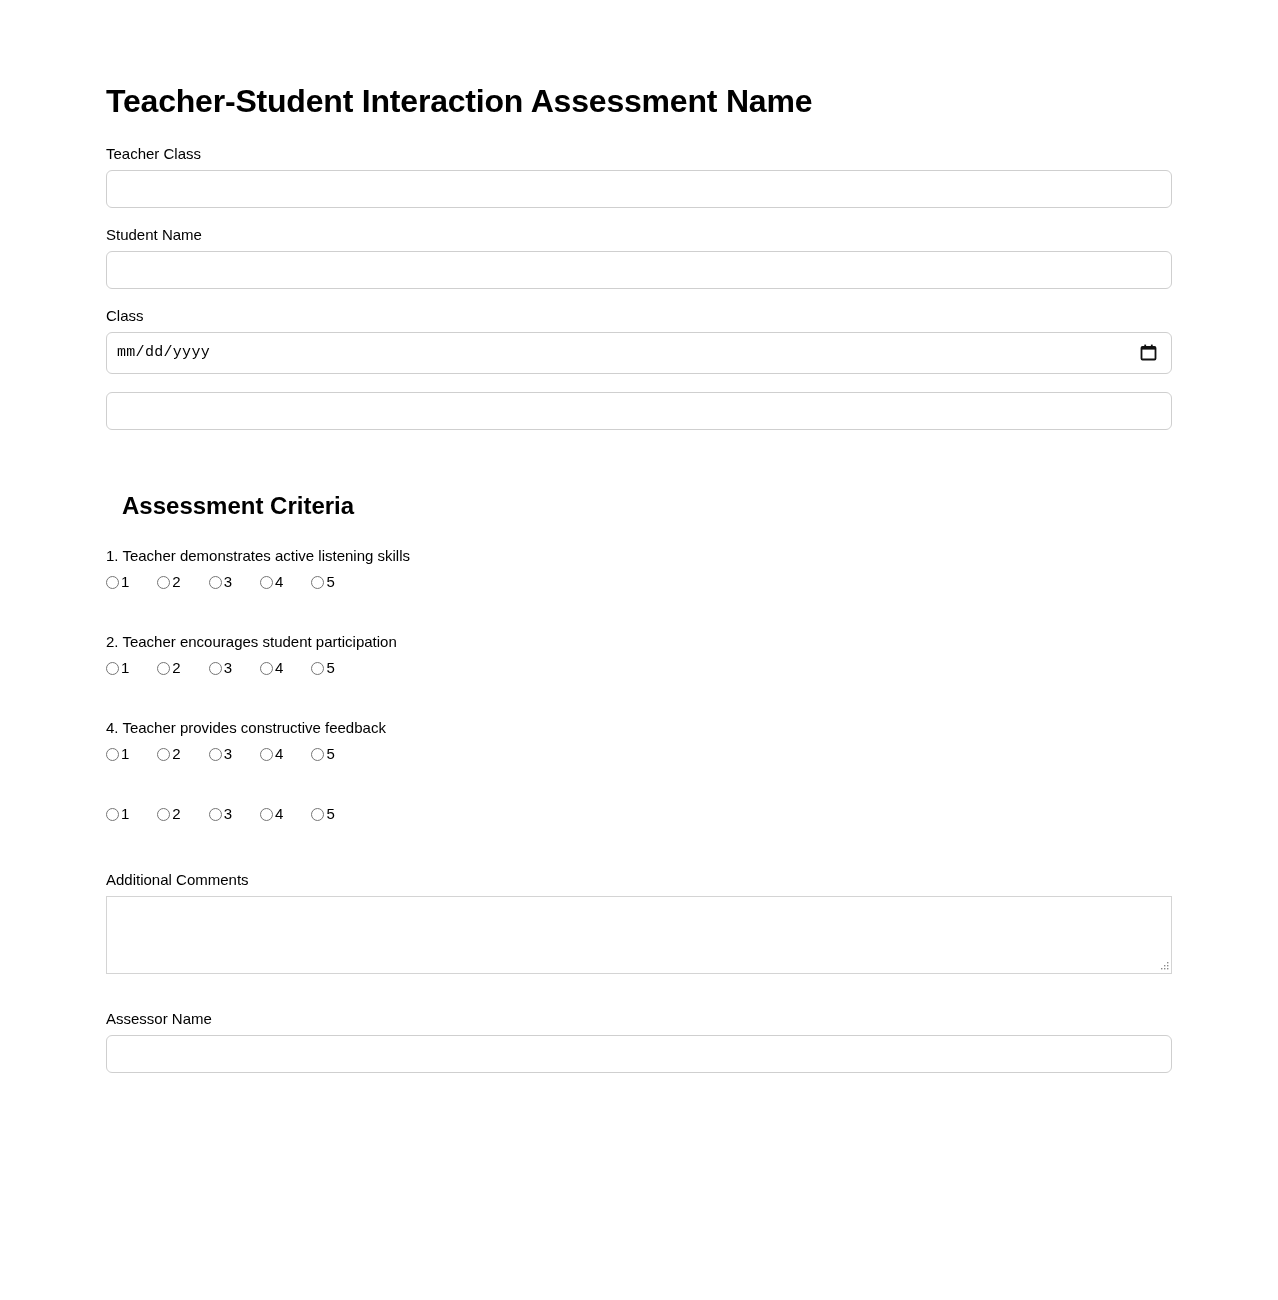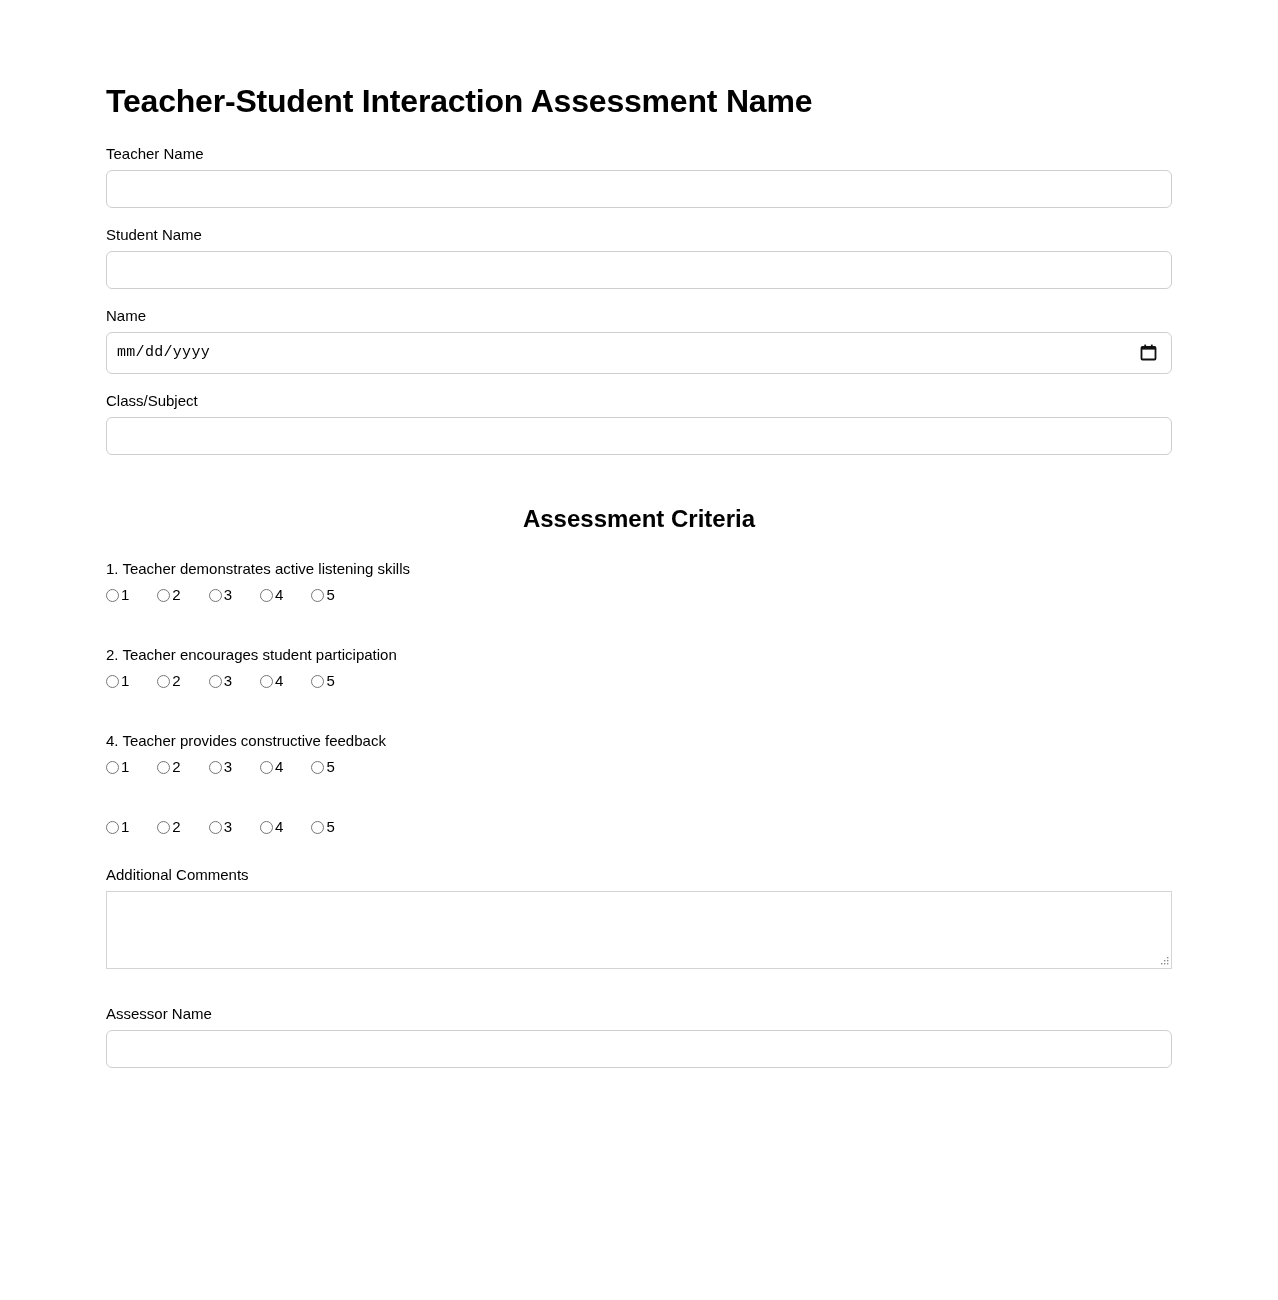--- a/index.html
+++ b/index.html
@@ -23,24 +23,23 @@
     font-size: 32px;
     font-weight: bold;
     margin: 0;
     padding-top: 83px;
     letter-spacing: -0.2px;
     line-height: 1.15;
   }
   h2.section-title {
     font-size: 24px;
     font-weight: bold;
-    margin: 4px;
+    margin: 16px;
     padding-top: 46px;
     line-height: 1.15;
-    text-align: center;
   }
   .field {
     margin-top: 18px;
   }
   .field.first {
     margin-top: 25px;
   }
   label.field-label {
     display: block;
     font-size: 15px;
@@ -138,21 +137,21 @@
     outline: none;
     flex: 0 0 auto;
   }
   .radio-label {
     font-size: 15px;
     line-height: 18px;
     margin-left: 2px;
     color: #000;
   }
   .comments-field {
-    margin-top: 30px;
+    margin-top: 48px;
   }
   textarea.comments-area {
     display: block;
     box-sizing: border-box;
     width: 1066px;
     height: 78px;
     padding: 4px 6px;
     font-family: "Liberation Sans", sans-serif;
     font-size: 15px;
     color: #000;
@@ -179,47 +178,46 @@
   }
 </style>
 </head>
 <body>
 
 <div class="page">
 
   <h1 class="form-title">Teacher-Student Interaction Assessment Name</h1>
 
   <div class="field first">
-    <label class="field-label">Teacher Name</label>
+    <label class="field-label">Teacher Class</label>
     <input class="text-input" type="text" placeholder="" style="">
   </div>
 
   <div class="field">
     <label class="field-label">Student Name</label>
     <input class="text-input" type="text" placeholder="" style="">
   </div>
 
   <div class="field">
-    <label class="field-label">Name</label>
+    <label class="field-label">Class</label>
     <div class="date-wrap">
       <input class="date-input" type="text" style="">
       <span class="date-display">mm/dd/yyyy</span>
       <span class="calendar-btn">
         <svg width="19" height="19" viewBox="0 0 19 19">
           <rect x="2.5" y="4" width="14" height="12.5" rx="1" fill="#ffffff" stroke="#111111" stroke-width="1.8"></rect>
           <rect x="2.5" y="4" width="14" height="2.6" fill="#111111"></rect>
           <rect x="5.3" y="1.6" width="1.8" height="3.2" fill="#111111"></rect>
           <rect x="11.9" y="1.6" width="1.8" height="3.2" fill="#111111"></rect>
         </svg>
       </span>
     </div>
   </div>
 
   <div class="field">
-    <label class="field-label">Class/Subject</label>
     <input class="text-input" type="text" placeholder="" style="">
   </div>
 
   <h2 class="section-title">Assessment Criteria</h2>
 
   <div class="criteria-block first-block">
     <div class="criteria-question">1. Teacher demonstrates active listening skills</div>
     <div class="radio-row">
       <label class="radio-group">
         <input class="radio-dot" type="radio" name="q1" style="">

